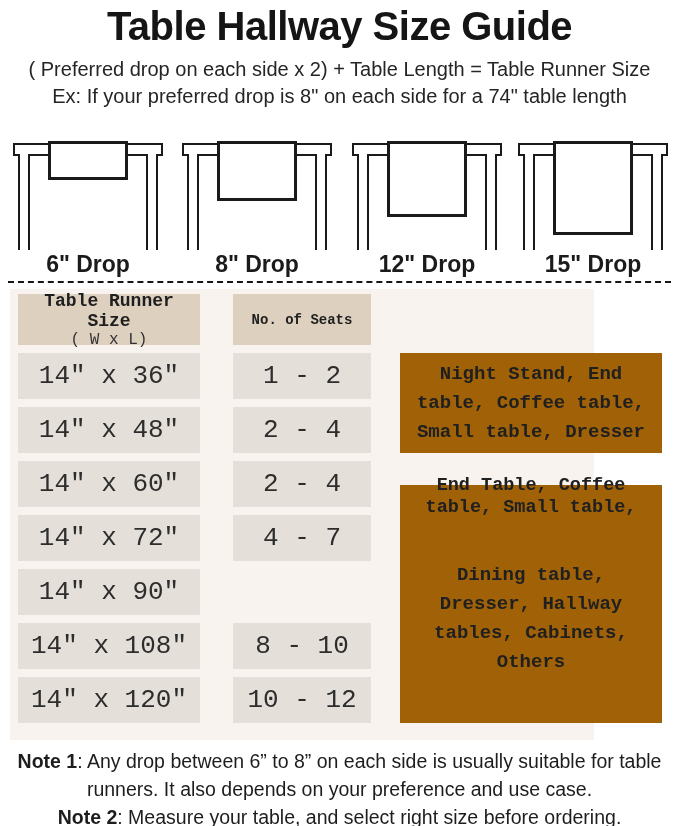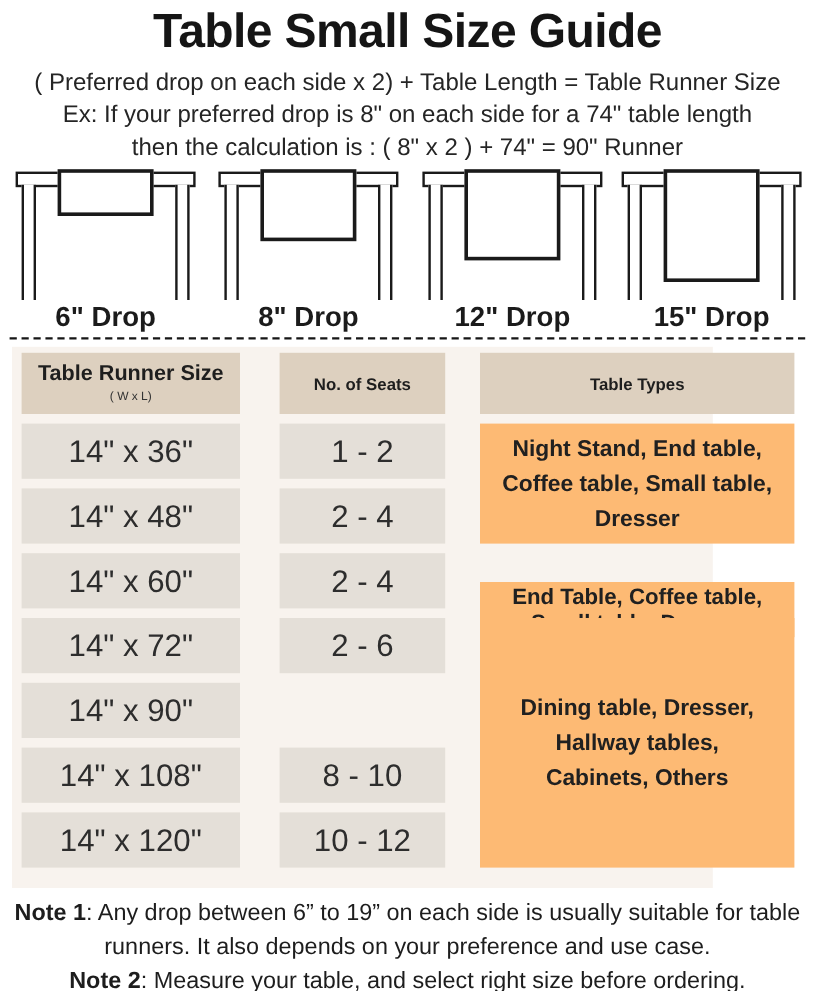--- a/index.html
+++ b/index.html
@@ -23,51 +23,50 @@
     border-left:2.5px solid #1a1a1a;border-right:2.5px solid #1a1a1a;}
   .leg.left{left:5px;}.leg.right{right:5px;}
   .runner{position:absolute;top:1px;left:50%;width:80px;margin-left:-40px;background:#fff;
     border:3px solid #1a1a1a;box-sizing:border-box;}
   .p1 .runner{height:39px;}.p2 .runner{height:60px;}.p3 .runner{height:76px;}.p4 .runner{height:94px;}
   .drop-labels{position:absolute;top:250px;left:0;width:679px;height:30px;}
   .drop-label{position:absolute;width:150px;text-align:center;font-size:23px;font-weight:700;color:#1b1b1b;line-height:28px;}
   .drop-label.p1{left:13px;}.drop-label.p2{left:182px;}.drop-label.p3{left:352px;}.drop-label.p4{left:518px;}
   .divider{position:absolute;top:281px;left:8px;width:663px;height:0;border-top:2.5px dashed #161616;}
   
-  .panel{position:absolute;top:289px;left:10px;width:584px;height:451px;background:#f8f3ee;}
+  .panel{position:absolute;top:289px;left:10px;width:584px;height:451px;background:#f8f3ee;font-family:Liberation Mono, monospace;}
   .cell{position:absolute;box-sizing:border-box;display:flex;align-items:center;justify-content:center;
     text-align:center;flex-direction:row;}
   .col1{left:8px;width:182px;}
   .col2{left:223px;width:138px;}
   .col3{left:390px;width:262px;}
   .hdr{top:5px;height:51px;background:#ddd0bf;}
   .hdr.col1{flex-direction:column;}
   .hdr-title{font-size:18px;font-weight:700;color:#1e1e1e;line-height:20px;}
-  .hdr-sub{font-size:10px;font-weight:400;color:#333;line-height:17px;margin-top:1px;}
+  .hdr-sub{font-size:16px;font-weight:400;color:#333;line-height:17px;margin-top:1px;}
   .hdr-big{font-size:14px;font-weight:700;color:#1e1e1e;}
   .rowcell{background:#e4dfd8;height:46px;font-size:26px;font-weight:400;color:#2d2d2d;}
   .r0{top:64px;}.r1{top:118px;}.r2{top:172px;}.r3{top:226px;}.r4{top:280px;}.r5{top:334px;}.r6{top:388px;}
-  .types{background:#fdba74;font-weight:700;font-size:19px;color:#202020;line-height:29px;padding:0 14px;}
+  .types{background:#a16207;font-weight:700;font-size:19px;color:#202020;line-height:29px;padding:0 14px;}
   .groupA{top:64px;height:100px;}
   .groupB{top:172px;height:46px;font-size:18.5px;line-height:22px;padding:0 0;margin-top:24px;}
   .groupC{top:226px;height:208px;padding:0 20px;}
   
   .notes{position:absolute;top:747px;left:0;width:679px;text-align:center;
     font-size:19.5px;line-height:28px;color:#1d1d1d;}
   .note{margin:0;}
   .note b{font-weight:700;}
 </style>
 </head>
 <body>
 
 <div class="header">
-  <h1 class="title">Table Small Size Guide</h1>
+  <h1 class="title">Table Hallway Size Guide</h1>
   <p class="subline first">( Preferred drop on each side x 2) + Table Length = Table Runner Size</p>
   <p class="subline">Ex: If your preferred drop is 8" on each side for a 74" table length</p>
-  <p class="subline">then the calculation is : ( 8" x 2 ) + 74" = 90" Runner</p>
 </div>
 
 <div class="diagram-strip">
   <div class="diagram p1">
     <div class="tabletop"></div>
     <div class="leg left"></div>
     <div class="leg right"></div>
     <div class="runner"></div>
   </div>
   <div class="diagram p2">
@@ -98,37 +97,36 @@
 </div>
 
 <div class="divider"></div>
 
 <div class="panel">
   <div class="cell hdr col1">
     <div class="hdr-title">Table Runner Size</div>
     <div class="hdr-sub">( W x L)</div>
   </div>
   <div class="cell hdr col2 hdr-big">No. of Seats</div>
-  <div class="cell hdr col3 hdr-big">Table Types</div>
 
   <div class="cell rowcell col1 r0">14" x 36"</div>
   <div class="cell rowcell col2 r0">1 - 2</div>
   <div class="cell rowcell col1 r1">14" x 48"</div>
   <div class="cell rowcell col2 r1">2 - 4</div>
   <div class="cell rowcell col1 r2">14" x 60"</div>
   <div class="cell rowcell col2 r2">2 - 4</div>
   <div class="cell rowcell col1 r3">14" x 72"</div>
-  <div class="cell rowcell col2 r3">2 - 6</div>
+  <div class="cell rowcell col2 r3">4 - 7</div>
   <div class="cell rowcell col1 r4">14" x 90"</div>
   <div class="cell rowcell col1 r5">14" x 108"</div>
   <div class="cell rowcell col2 r5">8 - 10</div>
   <div class="cell rowcell col1 r6">14" x 120"</div>
   <div class="cell rowcell col2 r6">10 - 12</div>
 
   <div class="cell types col3 groupA">Night Stand, End table, Coffee table, Small table, Dresser</div>
   <div class="cell types col3 groupB">End Table, Coffee table, Small table, Dresser</div>
   <div class="cell types col3 groupC">Dining table, Dresser, Hallway tables, Cabinets, Others</div>
 </div>
 
 <div class="notes">
-  <p class="note"><b>Note 1</b><span>: Any drop between 6” to 19” on each side is usually suitable for table runners. It also depends on your preference and use case.</span></p>
+  <p class="note"><b>Note 1</b><span>: Any drop between 6” to 8” on each side is usually suitable for table runners. It also depends on your preference and use case.</span></p>
   <p class="note"><b>Note 2</b><span>: Measure your table, and select right size before ordering.</span></p>
 </div>
 
 </body></html>

